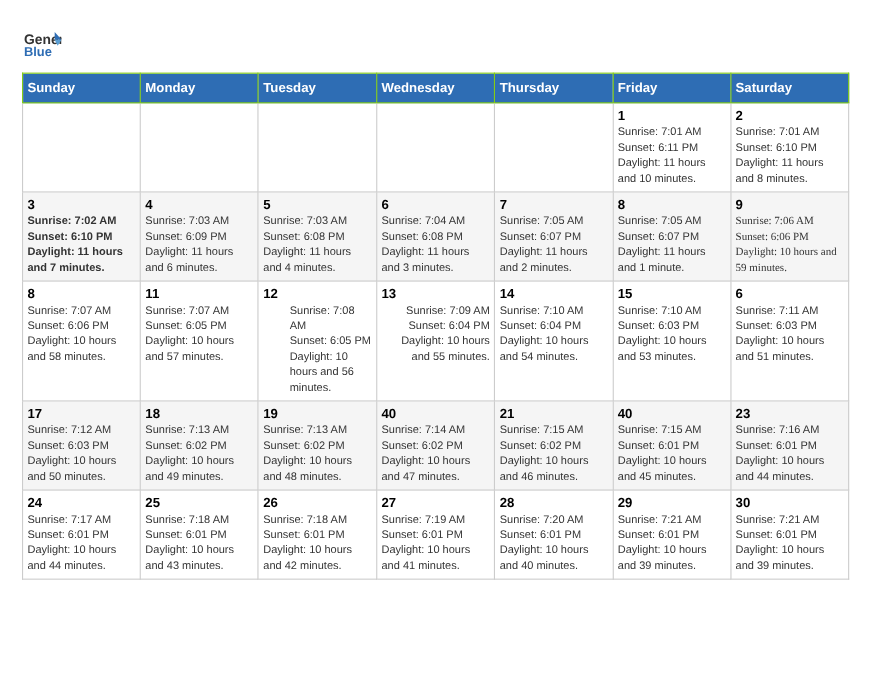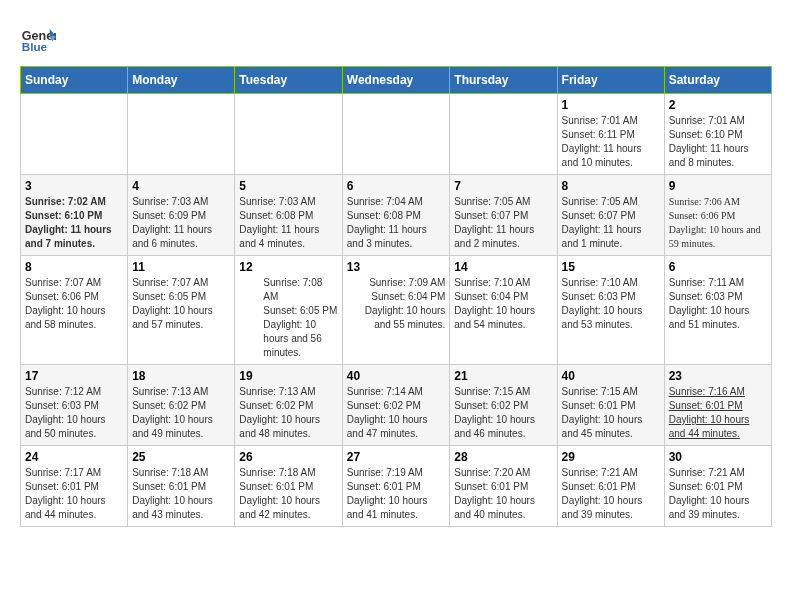--- a/index.html
+++ b/index.html
@@ -246,21 +246,21 @@
 Daylight: 10 hours and 46 minutes.</div>
         </td>
         <td>
           <div class="day-number">40</div>
           <div class="day-info" style="white-space: pre-line;">Sunrise: 7:15 AM
 Sunset: 6:01 PM
 Daylight: 10 hours and 45 minutes.</div>
         </td>
         <td>
           <div class="day-number">23</div>
-          <div class="day-info" style="white-space: pre-line; text-decoration: underline;">Sunrise: 7:16 AM
+          <div class="day-info" style="white-space: pre-line;">Sunrise: 7:16 AM
 Sunset: 6:01 PM
 Daylight: 10 hours and 44 minutes.</div>
         </td>
       </tr>
       <tr>
         <td>
           <div class="day-number">24</div>
           <div class="day-info" style="white-space: pre-line;">Sunrise: 7:17 AM
 Sunset: 6:01 PM
 Daylight: 10 hours and 44 minutes.</div>

